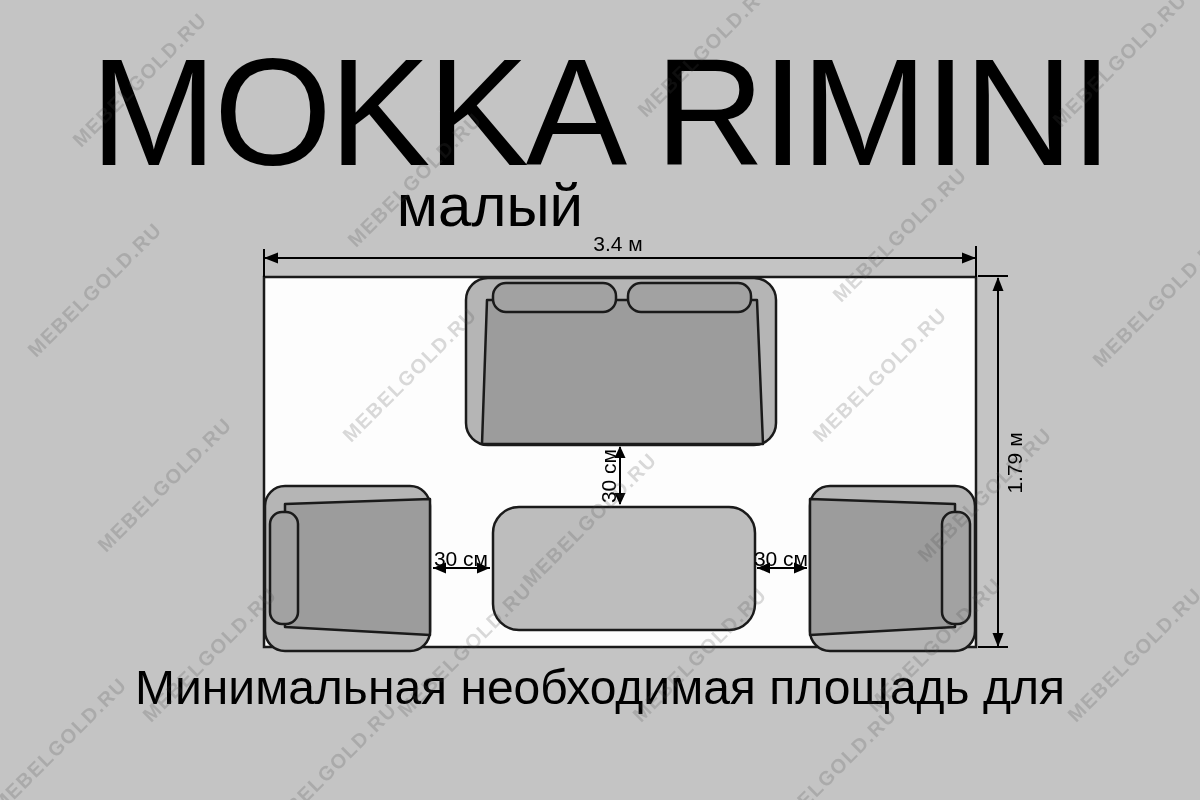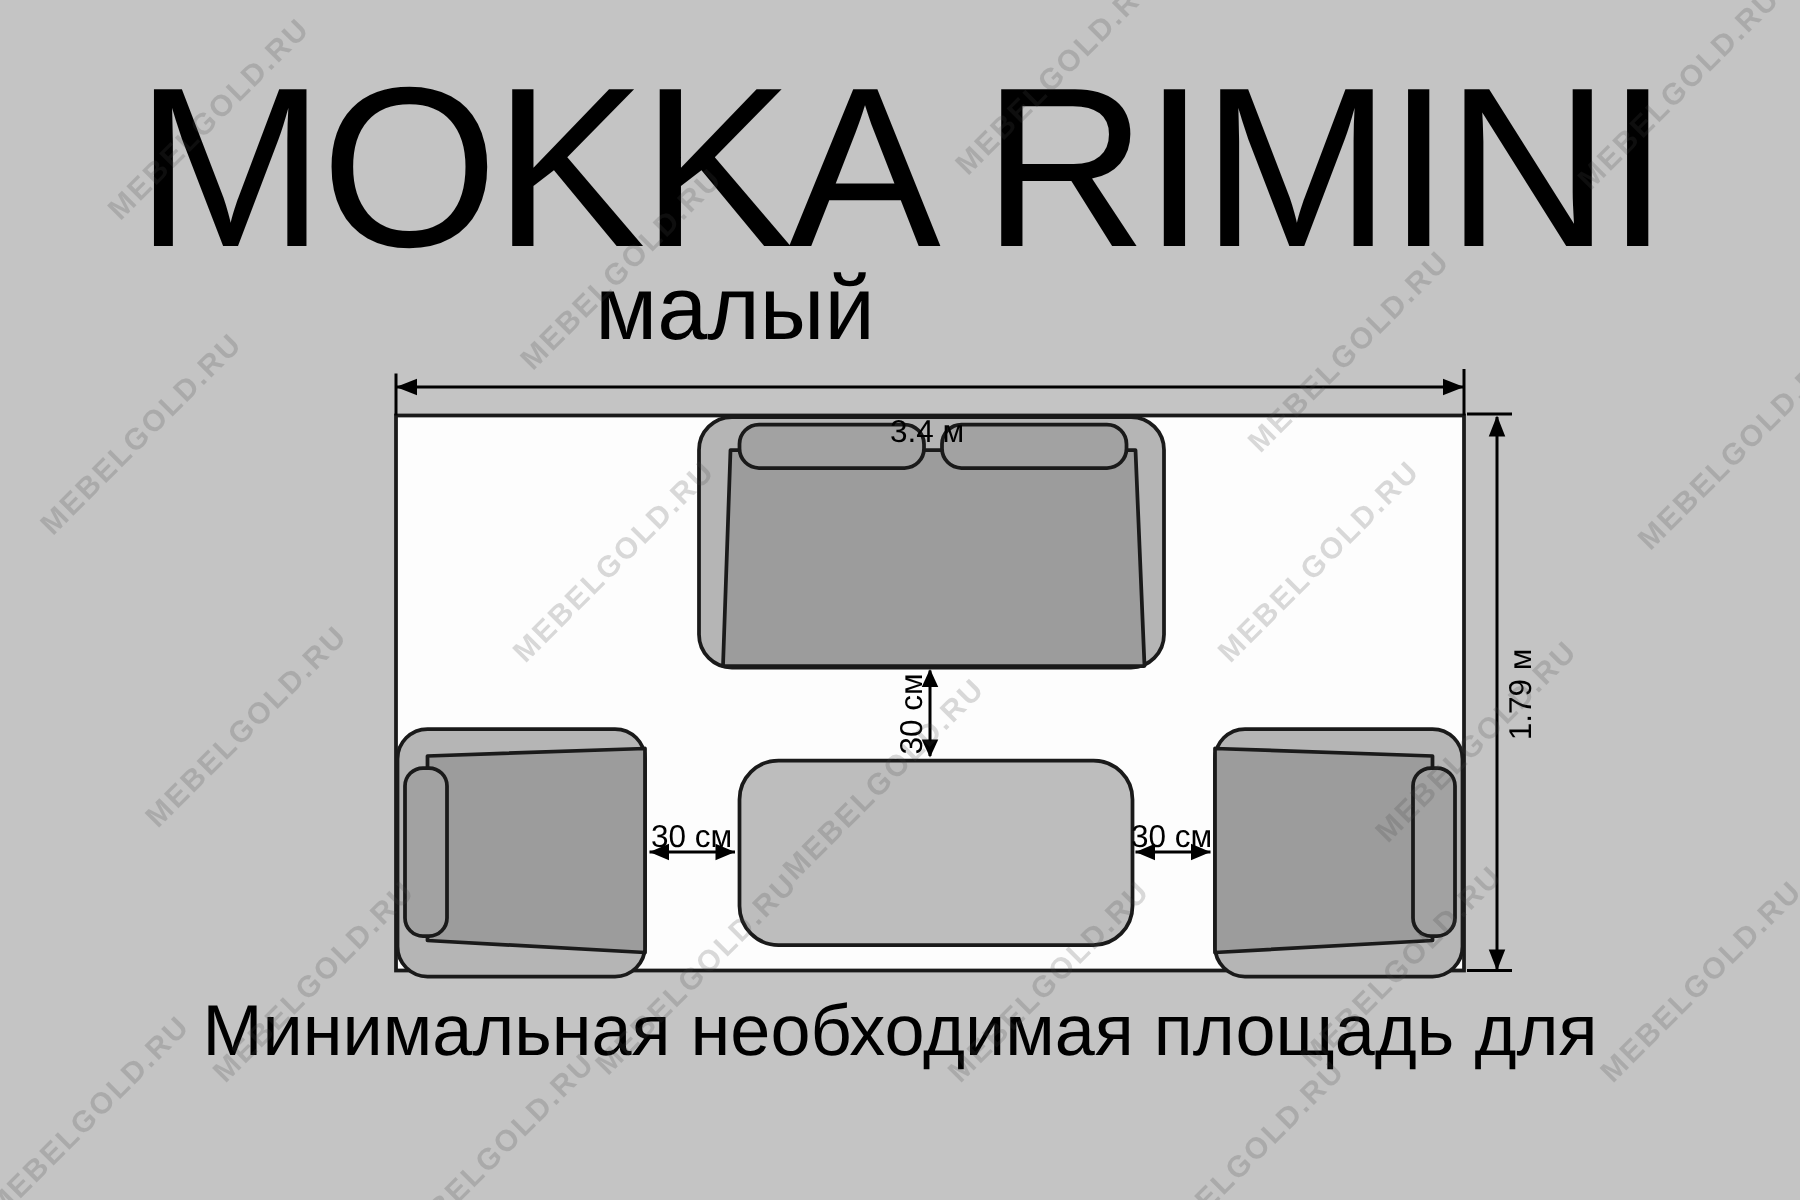--- a/index.html
+++ b/index.html
@@ -107,21 +107,21 @@
       <polygon class="dim-arrow" points="490,568 477,562.5 477,573.5"></polygon>
     </g>
 
     <g>
       <line class="dim-line" x1="757" y1="568" x2="807" y2="568"></line>
       <polygon class="dim-arrow" points="757,568 770,562.5 770,573.5"></polygon>
       <polygon class="dim-arrow" points="807,568 794,562.5 794,573.5"></polygon>
     </g>
   </svg>
 
-  <div class="dim-label" style="left:618px;top:243px;margin-top:45px;">3.4 м</div>
+  <div class="dim-label" style="left:618px;top:243px;">3.4 м</div>
   <div class="dim-label vertical" style="left:1014px;top:463px;">1.79 м</div>
   <div class="dim-label vertical" style="left:608px;top:476px;">30 см</div>
   <div class="dim-label" style="left:461px;top:558px;">30 см</div>
   <div class="dim-label" style="left:781px;top:558px;">30 см</div>
 
   <div class="caption">
     <div>Минимальная необходимая площадь для</div>
   </div>
 
   <div class="watermark-layer">

